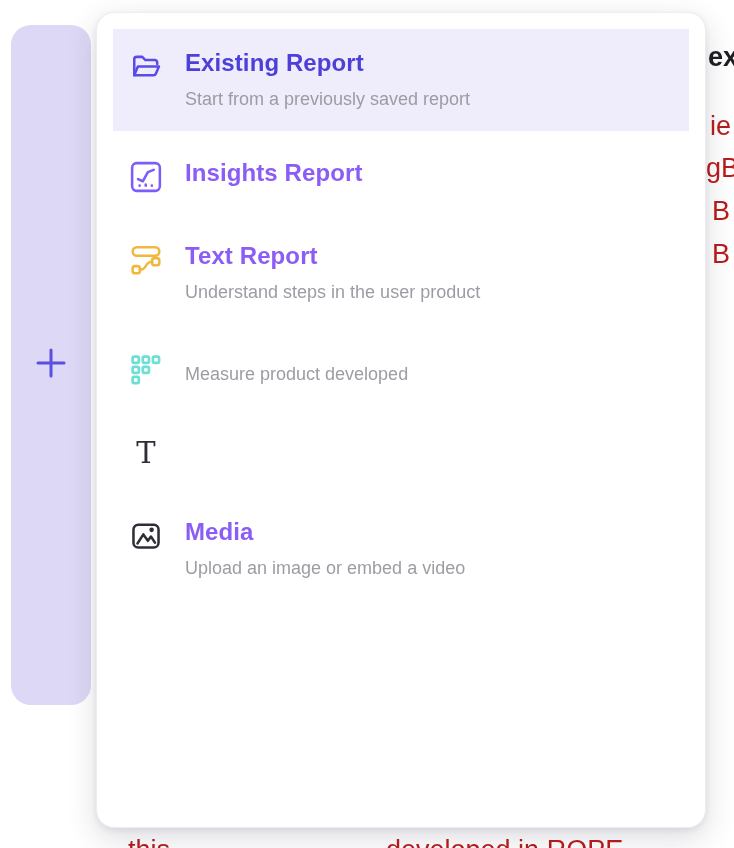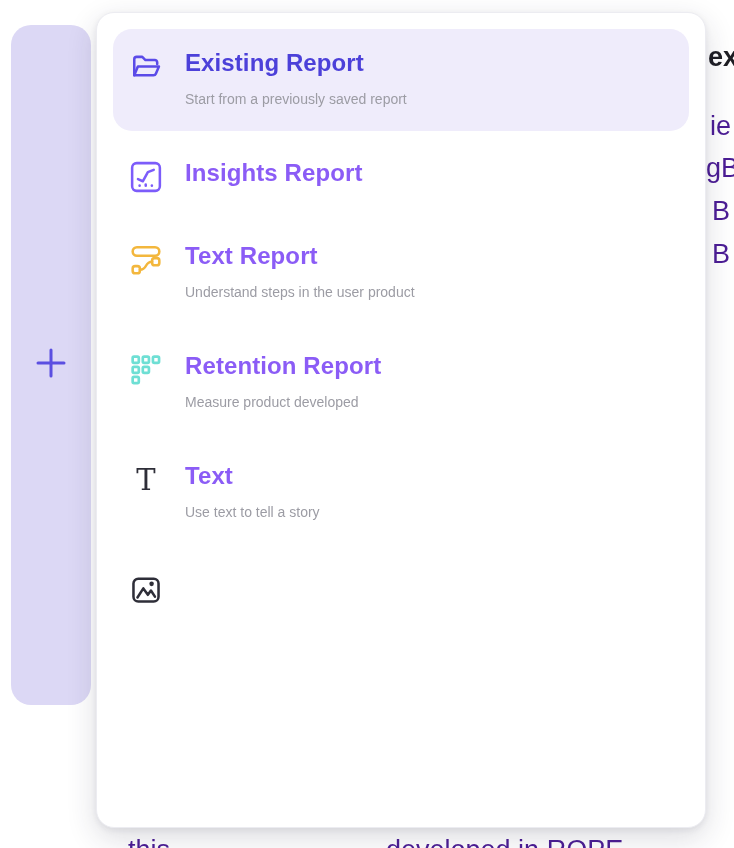--- a/index.html
+++ b/index.html
@@ -8,21 +8,21 @@
     position: relative;
     overflow: hidden;
     background: #ffffff;
     font-family: "Liberation Sans", sans-serif;
     -webkit-font-smoothing: antialiased;
   }
 
   
   .bg-fragment {
     position: absolute;
-    color: #4c1d95;
+    color: #b91c1c;
     font-size: 27px;
     white-space: nowrap;
     z-index: 1;
   }
   .bg-fragment.bold { font-weight: 700; color: #1e1e24; }
 
   
   .rail {
     position: absolute;
     left: 11px; top: 25px;
@@ -49,21 +49,21 @@
     border-radius: 18px;
     box-shadow: 0 10px 30px rgba(40, 40, 60, 0.16), 0 2px 6px rgba(40, 40, 60, 0.08);
     z-index: 3;
     padding: 16px;
     display: flex; flex-direction: column;
   }
   .menu-item {
     display: flex;
     align-items: flex-start;
     padding: 20px 16px;
-    border-radius: 19px;
+    border-radius: 0;
     margin-bottom: 8px;
     cursor: pointer;
   }
   .menu-item:last-child { margin-bottom: 0; }
   .menu-item.selected { background: #efecfb; }
   .item-icon {
     width: 34px; height: 34px;
     flex: 0 0 34px;
     margin-right: 22px;
     margin-top: 1px;
@@ -74,21 +74,21 @@
   .item-title {
     font-size: 24px;
     line-height: 28px;
     font-weight: 600;
     color: #8b5cf6;
     letter-spacing: 0.1px;
   }
   .menu-item.selected .item-title { color: #4c40d9; }
   .item-subtitle {
     margin-top: 10px;
-    font-size: 14px;
+    font-size: 18px;
     line-height: 24px;
     font-weight: 400;
     color: #9c9ca4;
   }
   .serif-t {
     font-family: "DejaVu Serif", serif;
     font-size: 29px;
     line-height: 30px;
     font-weight: 500;
     color: #2e2e38;
@@ -167,38 +167,37 @@
       <svg width="32" height="32" viewBox="0 0 24 24" fill="none" stroke="currentColor" stroke-width="2" stroke-linejoin="round">
         <rect x="2" y="2" width="4.6" height="4.6" rx="1"></rect>
         <rect x="9.6" y="2" width="4.6" height="4.6" rx="1"></rect>
         <rect x="17.2" y="2" width="4.6" height="4.6" rx="1"></rect>
         <rect x="2" y="9.6" width="4.6" height="4.6" rx="1"></rect>
         <rect x="9.6" y="9.6" width="4.6" height="4.6" rx="1"></rect>
         <rect x="2" y="17.2" width="4.6" height="4.6" rx="1"></rect>
       </svg>
     </span>
     <span class="item-text">
-      <span class="item-title">Retention Report</span>
       <span class="item-subtitle">Measure product developed</span>
     </span>
   </div>
 
   <div class="menu-item">
     <span class="item-icon" style="color: rgb(46, 46, 56);">
       <span class="serif-t">T</span>
-    </span>
-    <span class="item-text">
-      <span class="item-title">Text</span>
-      <span class="item-subtitle">Use text to tell a story</span>
     </span>
   </div>
 
   <div class="menu-item">
     <span class="item-icon" style="color: rgb(46, 46, 56);">
       <svg width="32" height="32" viewBox="0 0 24 24" fill="none" stroke="currentColor" stroke-width="1.9" stroke-linejoin="round" stroke-linecap="round">
         <rect x="2.6" y="3.6" width="18.8" height="17" rx="3.6"></rect>
         <circle cx="16.2" cy="7.4" r="1.7" fill="currentColor" stroke="none"></circle>
         <path d="M5.6 17.6 l4.4 -6.8 3.4 4.8 2.3 -3.2 3 4.6"></path>
       </svg>
     </span>
+    <span class="item-text">
+      <span class="item-title">Media</span>
+      <span class="item-subtitle">Upload an image or embed a video</span>
+    </span>
   </div>
 
 </div>
 
 </body></html>

